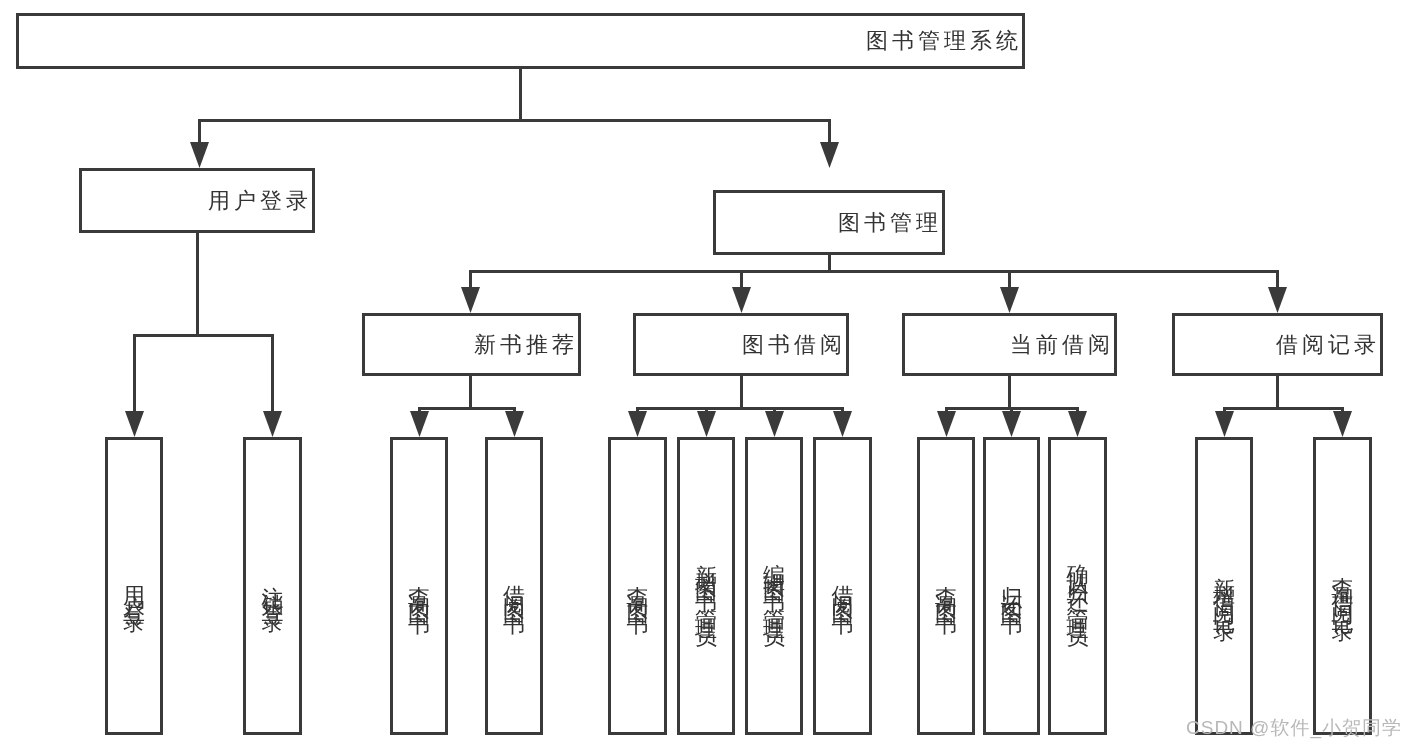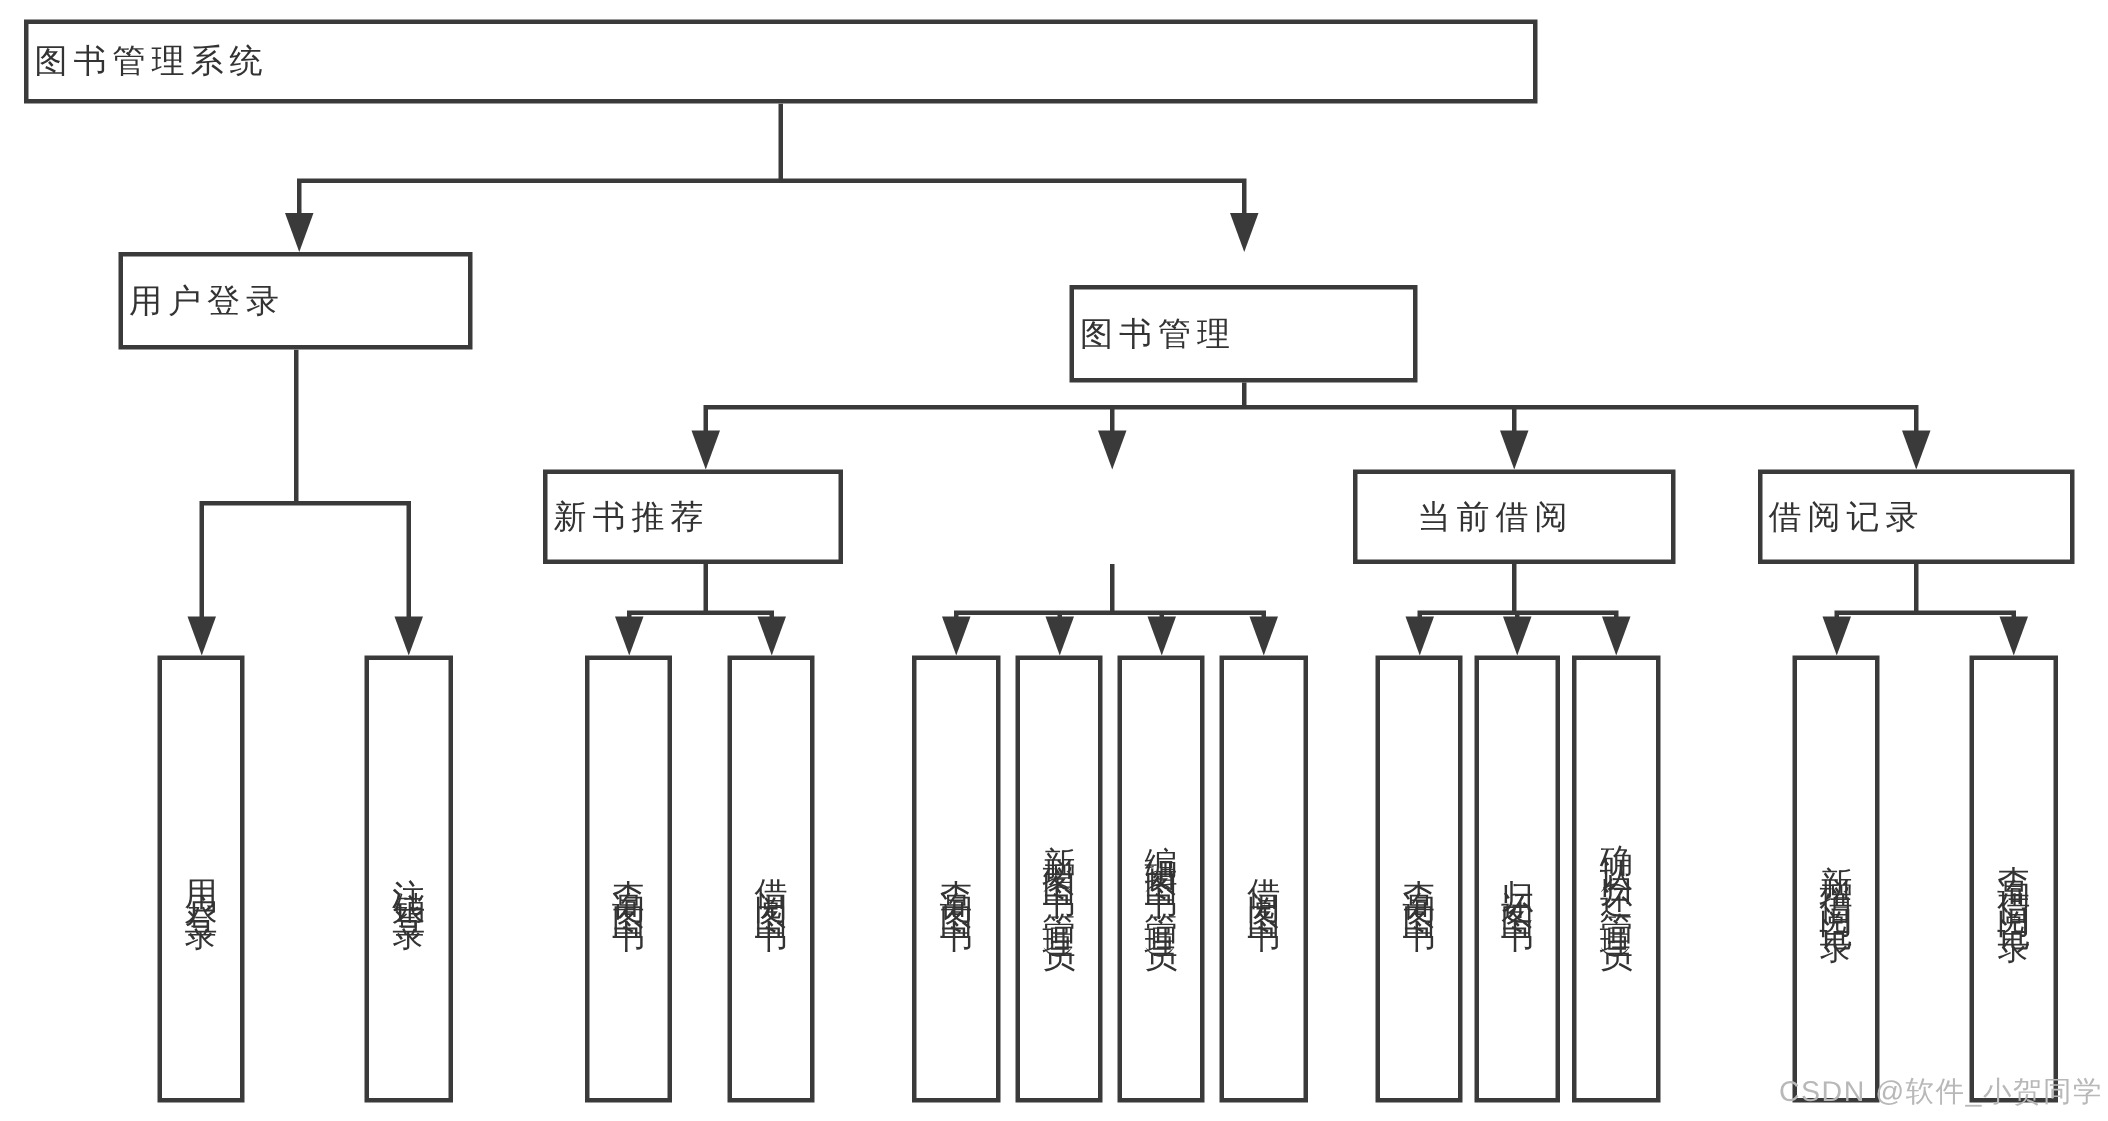--- a/index.html
+++ b/index.html
@@ -21,21 +21,21 @@
     width: 1405px;
     height: 747px;
   }
   .node {
     position: absolute;
     box-sizing: border-box;
     border: 3px solid #3a3a3a;
     background: #ffffff;
     display: flex;
     align-items: center;
-    justify-content: flex-start;
+    justify-content: flex-end;
     color: #333333;
     font-size: 22px;
     letter-spacing: 4px;
     text-indent: 4px;
     white-space: nowrap;
   }
   .leaf {
     position: absolute;
     box-sizing: border-box;
     border: 3px solid #3a3a3a;
@@ -117,22 +117,25 @@
     <span>图书管理系统</span>
   </div>
 
   <div class="node" style="left:79px; top:168px; width:236px; height:65px;">
     <span>用户登录</span>
   </div>
   <div class="node" style="left:713px; top:168px; width:232px; height:65px;margin-top:22px;">
     <span>图书管理</span>
   </div>
 
-  <div class="node" style="left:362px; top:313px; width:200px; height:63px;">
+  <div class="node" style="left:362px; top:313px; width:219px; height:63px;">
     <span>新书推荐</span>
+  </div>
+  <div class="node" style="left:633px; top:313px; width:216px; height:63px;">
+    <span>图书借阅</span>
   </div>
   <div class="node" style="left:902px; top:313px; width:215px; height:63px;padding-left:36px;">
     <span>当前借阅</span>
   </div>
   <div class="node" style="left:1172px; top:313px; width:211px; height:63px;">
     <span>借阅记录</span>
   </div>
 
   <div class="leaf" style="left:105px; width:58px;">
     <span class="vtext">用户登录</span>

